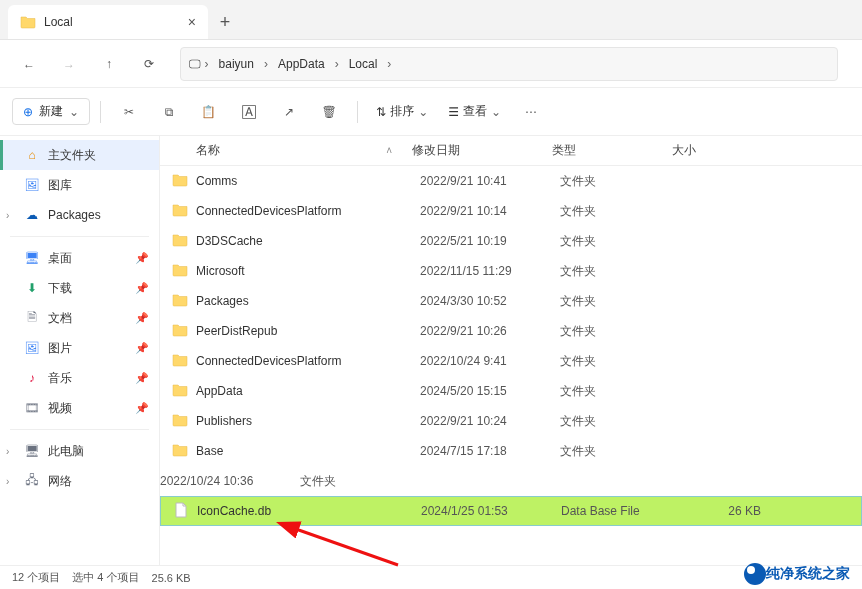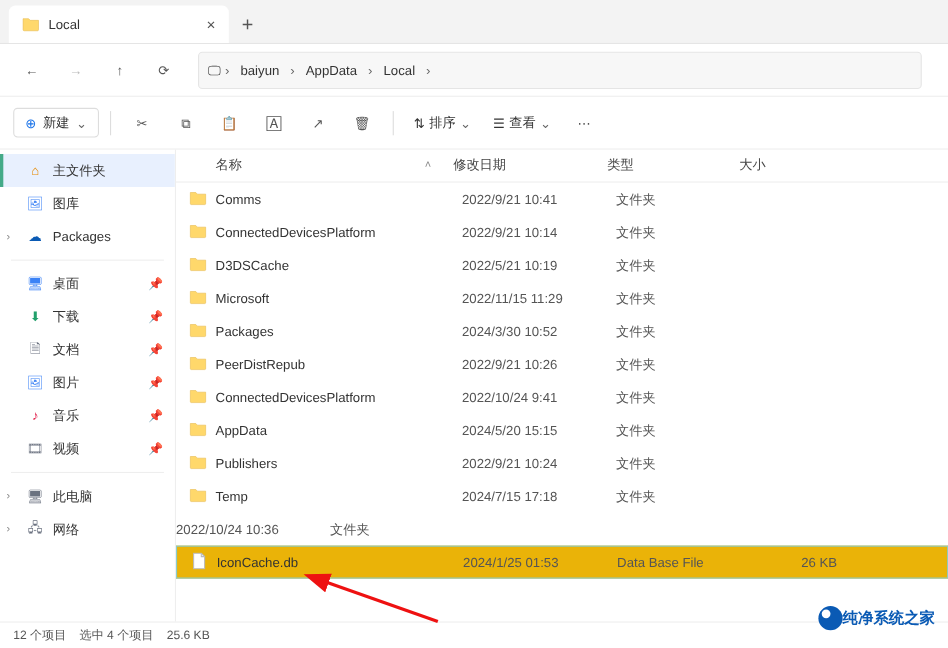--- a/index.html
+++ b/index.html
@@ -36,29 +36,29 @@
   .fileview { flex: 1; display: flex; flex-direction: column; }
   .columns { display: flex; height: 30px; border-bottom: 1px solid #eee; align-items: center; color: #444; }
   .col-name { width: 252px; padding-left: 36px; display: flex; align-items: center; }
   .col-date { width: 140px; }
   .col-type { width: 120px; }
   .col-size { width: 100px; }
   .sort-arrow { margin-left: auto; margin-right: 20px; color: #888; font-size: 10px; }
   
   .filelist { flex: 1; overflow-y: auto; }
   .row { display: flex; height: 30px; align-items: center; }
-  .row.selected { background: #eab308; border: 1px solid #8cc; }
+  .row.selected { background: #bef264; border: 1px solid #8cc; }
   .row .cell-name { width: 260px; display: flex; align-items: center; gap: 8px; padding-left: 12px; }
   .row .cell-date { width: 140px; color: #555; }
   .row .cell-type { width: 120px; color: #555; }
   .row .cell-size { width: 100px; color: #555; text-align: right; padding-right: 20px; }
   
   .statusbar { height: 24px; border-top: 1px solid #eee; display: flex; align-items: center; padding: 0 12px; gap: 12px; color: #555; font-size: 11px; }
   
-  .watermark1 { position: absolute; right: 12px; bottom: 16px; display: flex; align-items: center; gap: 0; font-size: 14px; color: #0a5ab4; font-weight: bold; }
+  .watermark1 { position: absolute; right: 12px; bottom: 4px; display: flex; align-items: center; gap: 0; font-size: 14px; color: #0a5ab4; font-weight: bold; }
   .watermark1 .logo { width: 22px; height: 22px; background: #0a5ab4; border-radius: 50%; position: relative; }
   .watermark1 .logo::after { content: ""; position: absolute; top: 3px; left: 3px; width: 8px; height: 8px; background: #fff; border-radius: 50%; }
   
   .arrow-annot { position: absolute; left: 228px; top: 450px; width: 180px; height: 120px; pointer-events: none; }
   .arrow-annot svg { width: 100%; height: 100%; }
   
   .folder-svg { fill: #ffd86b; stroke: #e6b84a; stroke-width: 0.5; }
   .file-svg { fill: #fff; stroke: #bbb; stroke-width: 1; }
   .chev { font-size: 12px; color: #666; }
 </style>
@@ -301,21 +301,21 @@
           </div>
           <div class="cell-date">2022/9/21 10:24</div>
           <div class="cell-type">文件夹</div>
           <div class="cell-size"></div>
         </div>
         <div class="row">
           <div class="cell-name">
             <span><svg width="16" height="16" viewBox="0 0 16 16">
                 <path class="folder-svg" d="M1 3 h5 l1.5 1.5 H15 v8.5 a1 1 0 0 1 -1 1 H2 a1 1 0 0 1 -1 -1 z"></path>
               </svg></span>
-            <span>Temp</span>
+            <span>Base</span>
           </div>
           <div class="cell-date">2024/7/15 17:18</div>
           <div class="cell-type">文件夹</div>
           <div class="cell-size"></div>
         </div>
         <div class="row">
           <div class="cell-date">2022/10/24 10:36</div>
           <div class="cell-type">文件夹</div>
           <div class="cell-size"></div>
         </div>

